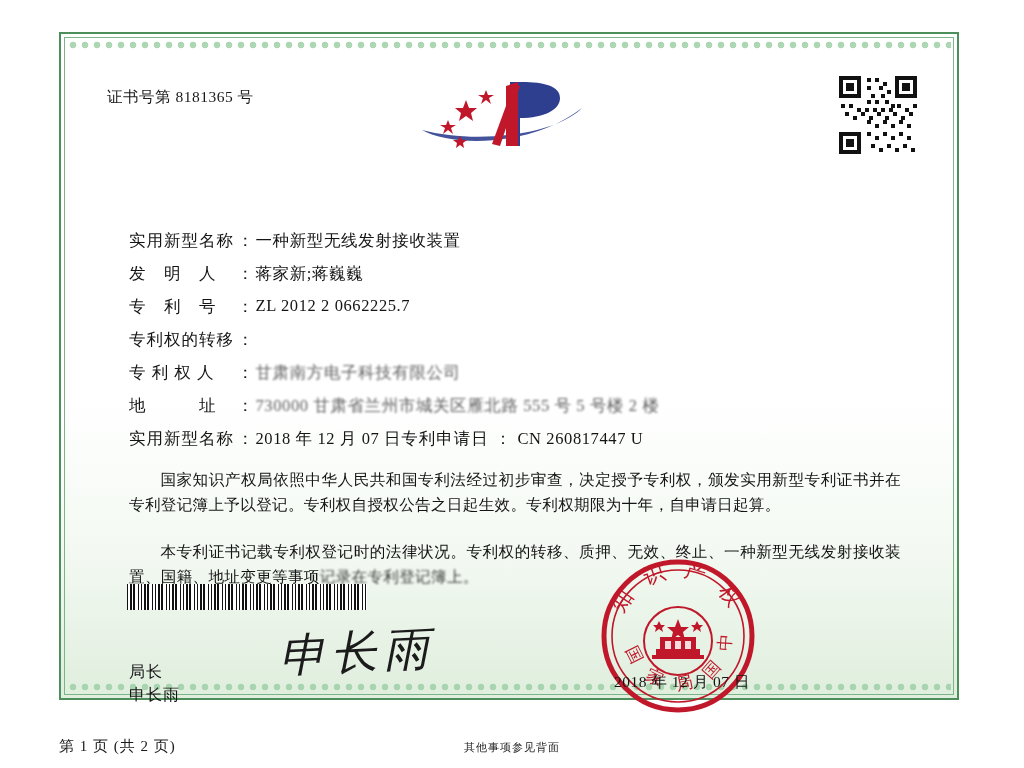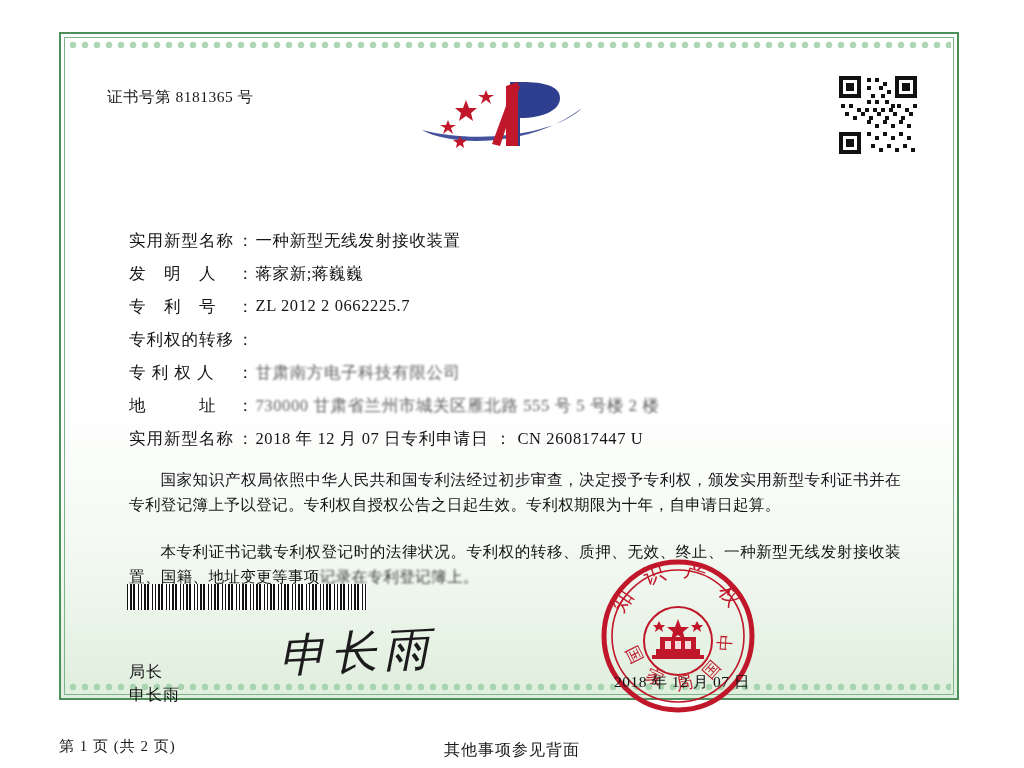--- a/index.html
+++ b/index.html
@@ -211,21 +211,21 @@
     text-align: left;
     font-size: 15px;
     color: #1a1a1a;
     letter-spacing: 1px;
   }
   .footer-note {
     position: absolute;
     left: 0; right: 0;
     top: 740px;
     text-align: center;
-    font-size: 16px;
+    font-size: 11px;
     color: #1a1a1a;
     letter-spacing: 1px;
   }
 </style>
 </head>
 <body>
 
 <div class="page">
 
   <div class="cert">

